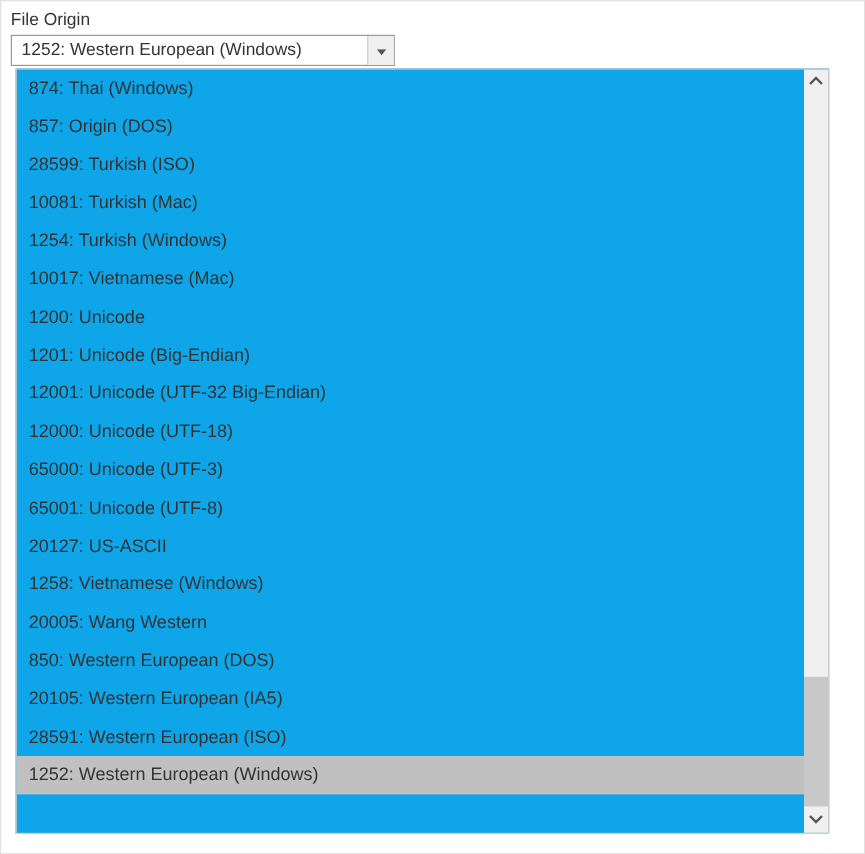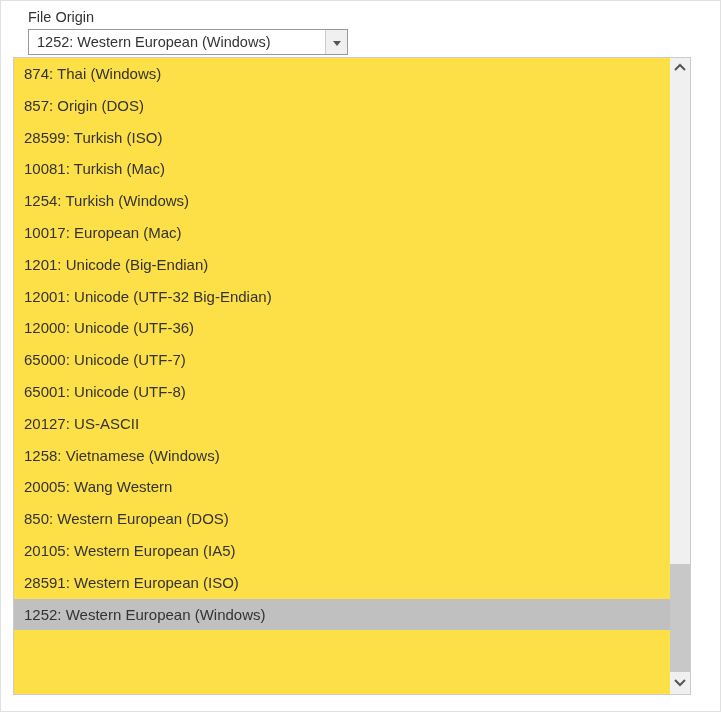--- a/index.html
+++ b/index.html
@@ -14,21 +14,21 @@
       background: #fff;
       width: 721px;
       height: 712px;
       position: relative;
     }
     .outer-panel {
       border: 1px solid #e0e0e0;
       width: 721px;
       height: 712px;
       background: #fff;
-      padding: 8px 27px;
+      padding: 8px 8px;
       position: relative;
     }
     .field-label {
       font-size: 14.5px;
       color: #333;
       margin-bottom: 4px;
     }
     .combo-box {
       width: 320px;
       height: 26px;
@@ -59,21 +59,21 @@
       width: 8px;
       height: 6px;
     }
     .dropdown-list {
       position: absolute;
       left: 12px;
       top: 56px;
       width: 678px;
       height: 638px;
       border: 1px solid #ccc;
-      background: #fde047;
+      background: #0ea5e9;
       display: flex;
     }
     .list-area {
       flex: 1;
       overflow: hidden;
     }
     .list-item {
       height: 31.8px;
       line-height: 31.8px;
       padding: 0 10px;
@@ -131,25 +131,26 @@
     </div>
   </div>
 
   <div class="dropdown-list">
     <div class="list-area" id="list-area">
         <div class="list-item">874: Thai (Windows)</div>
         <div class="list-item">857: Origin (DOS)</div>
         <div class="list-item">28599: Turkish (ISO)</div>
         <div class="list-item">10081: Turkish (Mac)</div>
         <div class="list-item">1254: Turkish (Windows)</div>
-        <div class="list-item">10017: European (Mac)</div>
+        <div class="list-item">10017: Vietnamese (Mac)</div>
+        <div class="list-item">1200: Unicode</div>
         <div class="list-item">1201: Unicode (Big-Endian)</div>
         <div class="list-item">12001: Unicode (UTF-32 Big-Endian)</div>
-        <div class="list-item">12000: Unicode (UTF-36)</div>
-        <div class="list-item">65000: Unicode (UTF-7)</div>
+        <div class="list-item">12000: Unicode (UTF-18)</div>
+        <div class="list-item">65000: Unicode (UTF-3)</div>
         <div class="list-item">65001: Unicode (UTF-8)</div>
         <div class="list-item">20127: US-ASCII</div>
         <div class="list-item">1258: Vietnamese (Windows)</div>
         <div class="list-item">20005: Wang Western</div>
         <div class="list-item">850: Western European (DOS)</div>
         <div class="list-item">20105: Western European (IA5)</div>
         <div class="list-item">28591: Western European (ISO)</div>
         <div class="list-item selected">1252: Western European (Windows)</div>
       </div>
     <div class="scrollbar">

